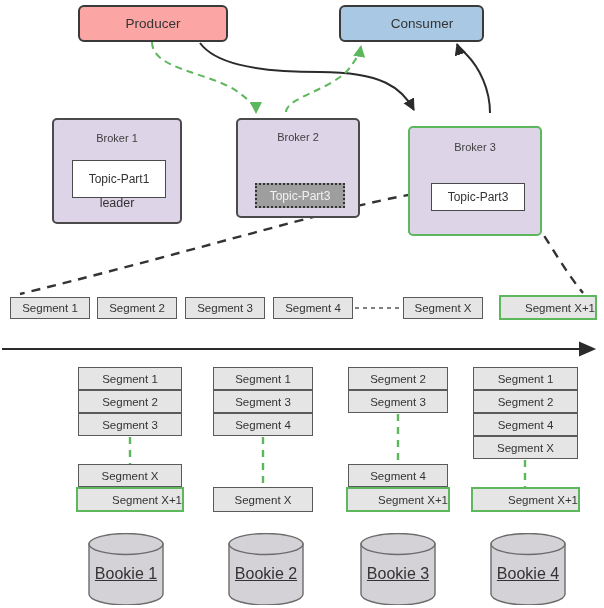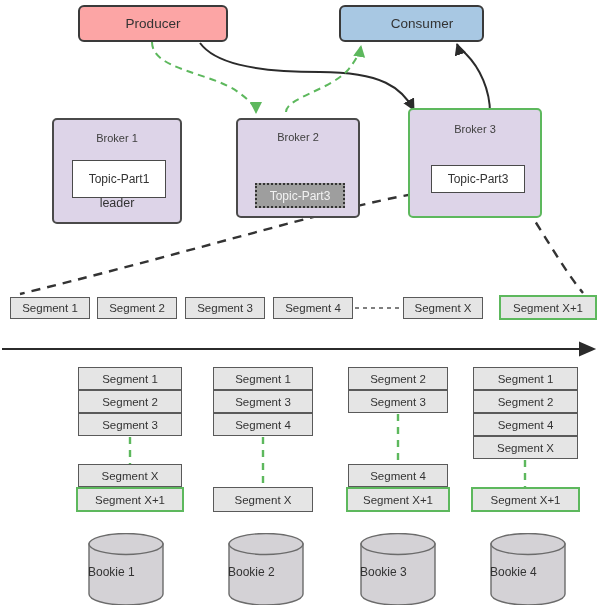--- a/index.html
+++ b/index.html
@@ -79,30 +79,32 @@
     position: absolute;
     box-sizing: border-box;
     display: flex;
     align-items: center;
     justify-content: center;
     font-size: 11.5px;
     background: #e5e5e5;
     border: 1.4px solid #5a5a5a;
     color: #333;
   }
-  .seg.green { border: 2px solid #5db85d; }
+  .seg.green { border: 2px solid #5db85d; justify-content: flex-end; }
 
   
   .cyl { position: absolute; }
   .cyl-label {
     position: absolute;
     left: 0; right: 0;
-    font-size: 12px;
+    text-align: center;
+    font-size: 16px;
     color: #333;
     pointer-events: none;
+    text-decoration: underline;
   }
   svg.overlay {
     position: absolute;
     left: 0; top: 0;
     width: 604px; height: 608px;
     pointer-events: none;
   }
 </style>
 </head>
 <body>
@@ -160,21 +162,21 @@
     <div class="broker-sub" style="top:76px;">leader</div>
   </div>
 
   <div class="node broker" style="left:236px; top:118px; width:124px; height:100px;">
     <div class="broker-title" style="top:11px;">Broker 2</div>
     <div class="part muted" style="left:17px; top:63px; width:90px; height:25px;">
       <span>Topic-Part3</span>
     </div>
   </div>
 
-  <div class="node broker highlight" style="left:408px; top:108px; width:134px; height:110px;">
+  <div class="node broker highlight" style="left:408px; top:126px; width:134px; height:110px;">
     <div class="broker-title" style="top:13px;">Broker 3</div>
     <div class="part" style="left:21px; top:55px; width:94px; height:28px;">
       <span>Topic-Part3</span>
     </div>
   </div>
 
   <div class="seg" style="left:10px; top:297px; width:80px; height:22px;">
     <span>Segment 1</span>
   </div>
   <div class="seg" style="left:97px; top:297px; width:80px; height:22px;">

